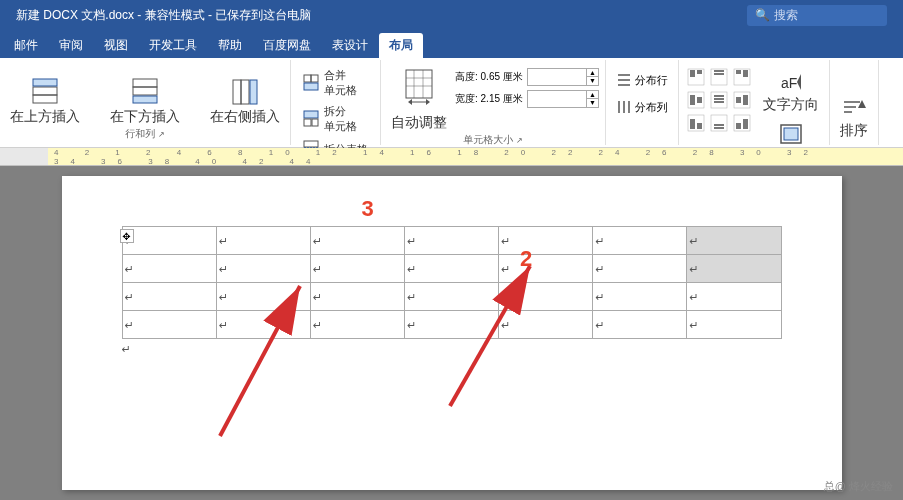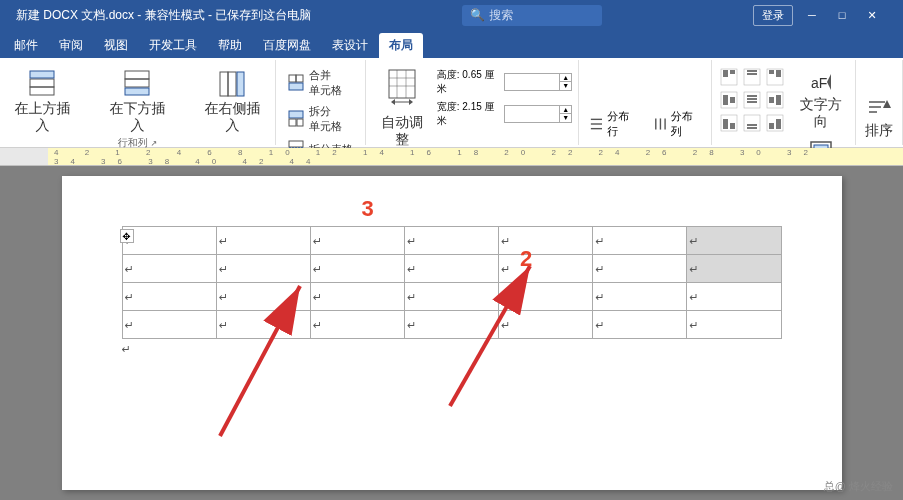--- a/index.html
+++ b/index.html
@@ -268,28 +268,20 @@
 </head>
 <body>
 
 <div class="title-bar">
   <div class="title-bar-left">
     <span class="title-bar-title">新建 DOCX 文档.docx - 兼容性模式 - 已保存到这台电脑</span>
   </div>
   <div class="search-bar">
     <span>🔍</span>
     <span>搜索</span>
-  </div>
-  <div class="title-bar-right">
-    <button class="login-btn">登录</button>
-    <div class="win-controls">
-      <div class="win-btn">─</div>
-      <div class="win-btn">□</div>
-      <div class="win-btn close">✕</div>
-    </div>
   </div>
 </div>
 
 <div class="ribbon-tabs">
   <div class="ribbon-tab">邮件</div>
   <div class="ribbon-tab">审阅</div>
   <div class="ribbon-tab">视图</div>
   <div class="ribbon-tab">开发工具</div>
   <div class="ribbon-tab">帮助</div>
   <div class="ribbon-tab">百度网盘</div>
@@ -404,21 +396,21 @@
               <div style="font-size:7px; padding:0 2px; cursor:pointer;">▼</div>
             </div>
           </div>
         </div>
       </div>
     </div>
     <div class="ribbon-group-label">单元格大小 <span style="font-size:8px;">↗</span></div>
   </div>
 
   <div class="ribbon-group" style="min-width:60px;">
-    <div class="ribbon-group-content" style="flex-direction:row; gap:7px; padding-top:8px;">
+    <div class="ribbon-group-content" style="flex-direction:column; gap:7px; padding-top:8px;">
       <div class="distrib-btn">
         <svg width="16" height="16" viewBox="0 0 16 16">
           <line x1="2" y1="3" x2="14" y2="3" stroke="#555" stroke-width="1.5"></line>
           <line x1="2" y1="8" x2="14" y2="8" stroke="#555" stroke-width="1.5"></line>
           <line x1="2" y1="13" x2="14" y2="13" stroke="#555" stroke-width="1.5"></line>
         </svg>
         <span>分布行</span>
       </div>
       <div class="distrib-btn">
         <svg width="16" height="16" viewBox="0 0 16 16">

